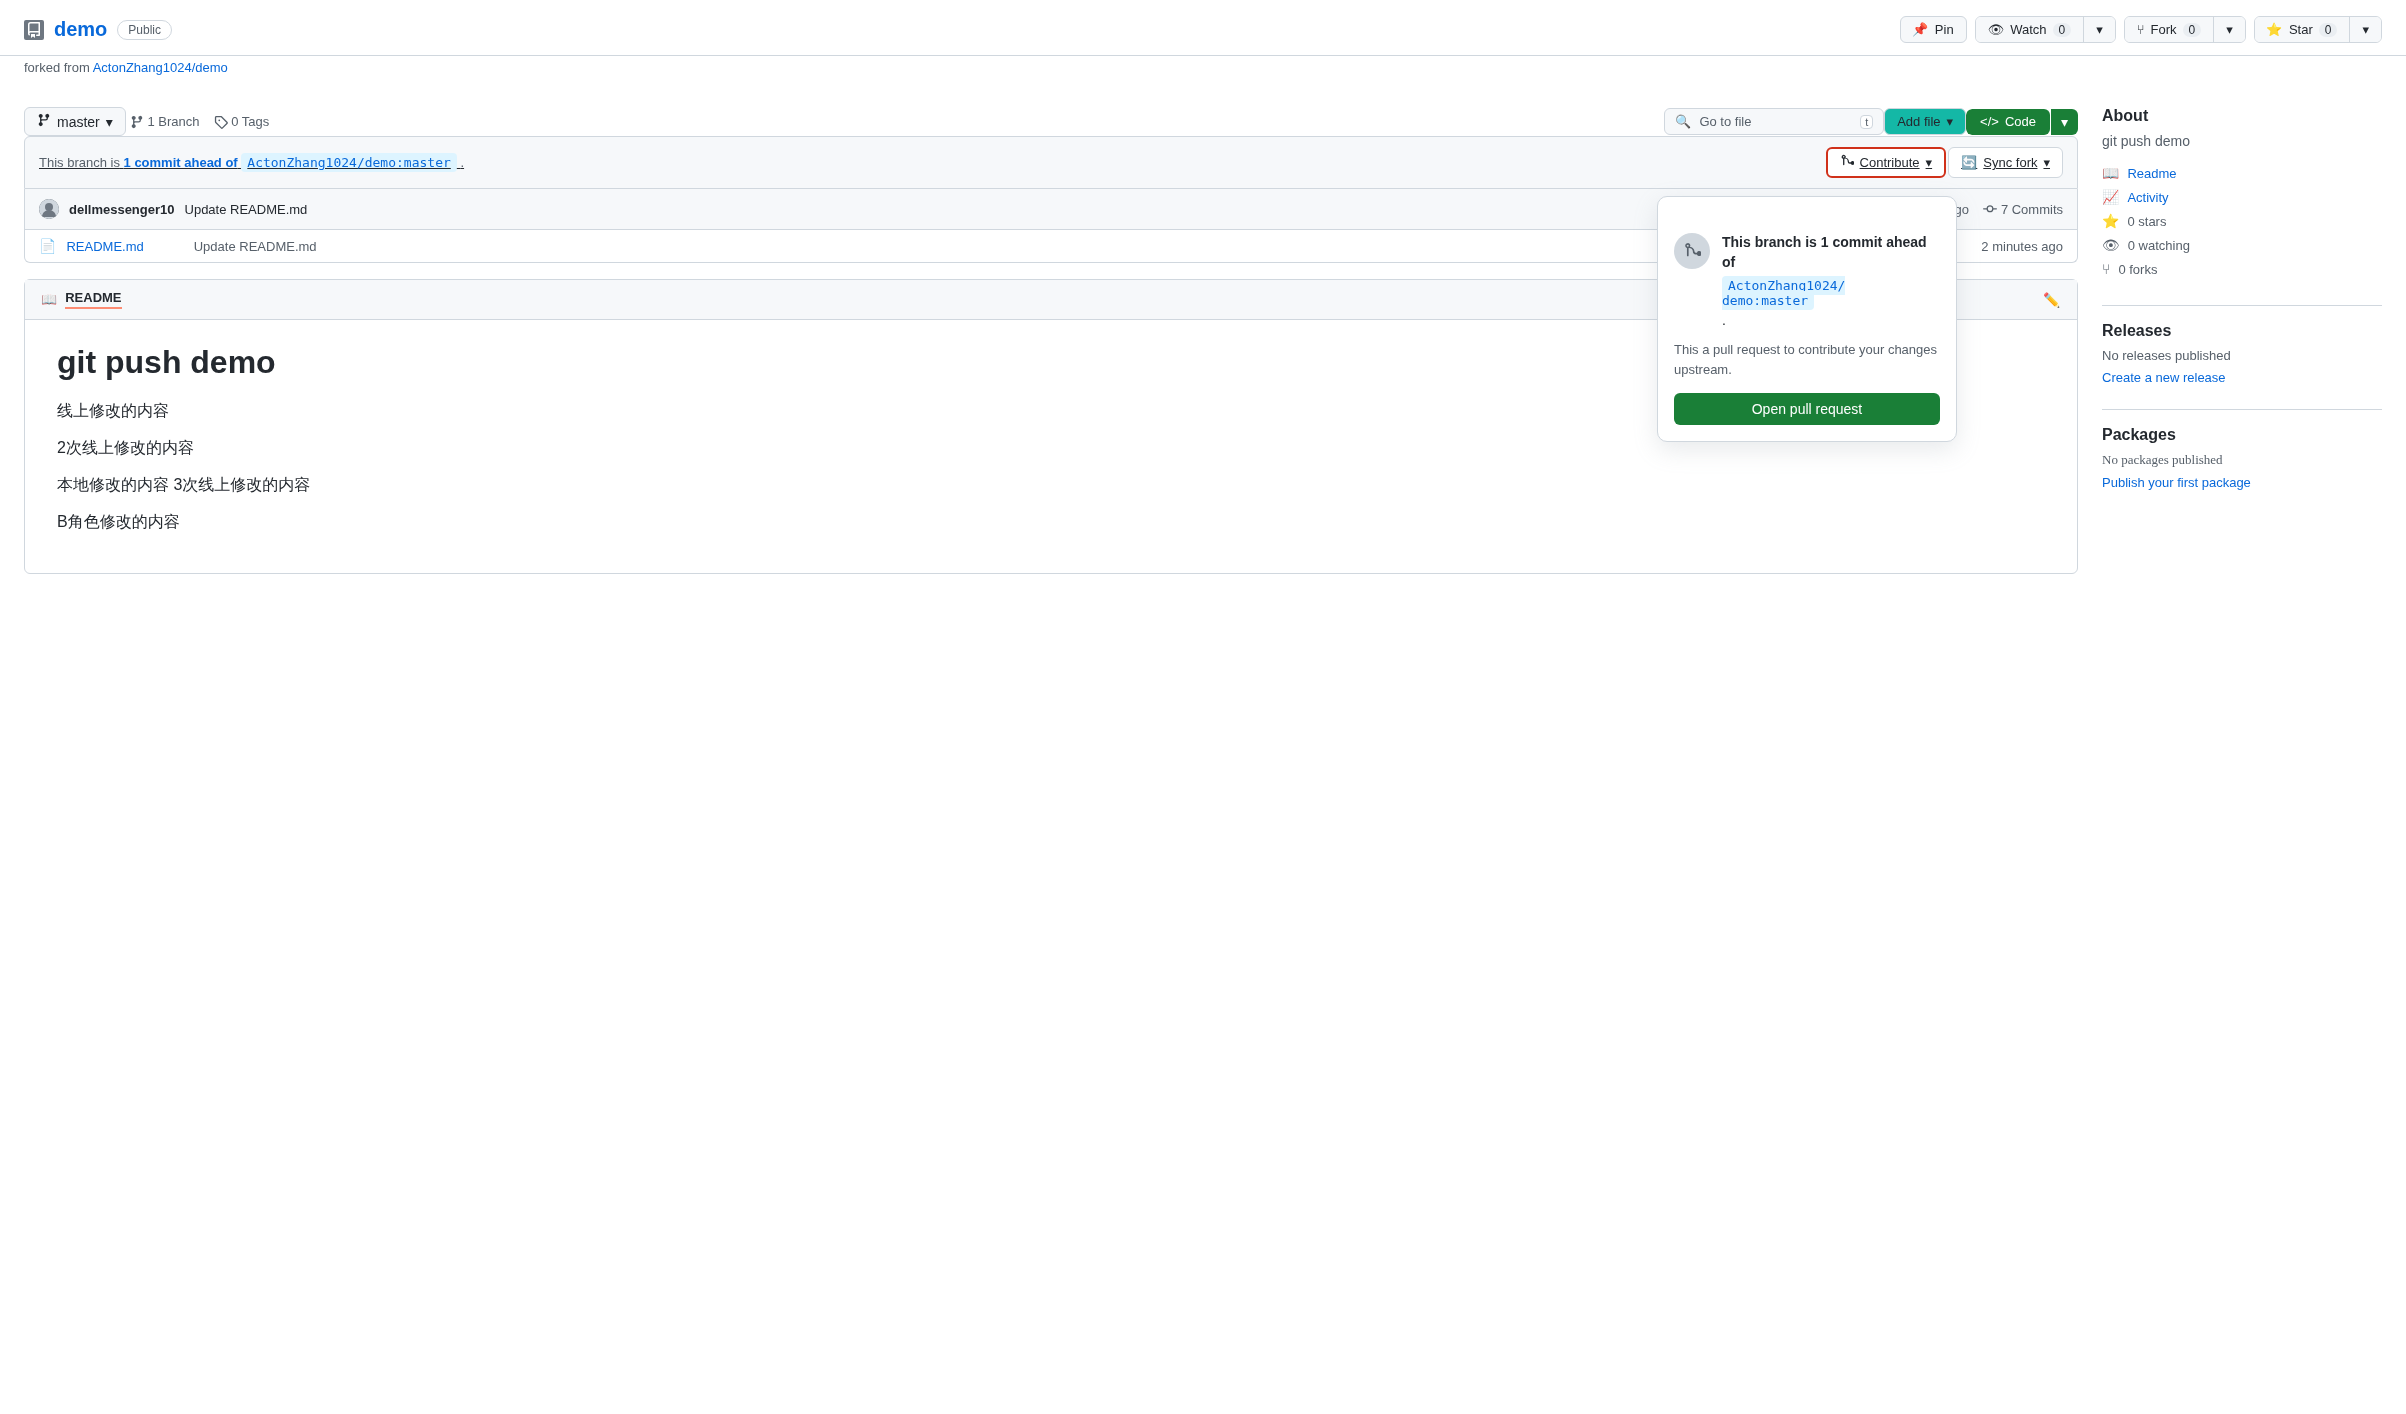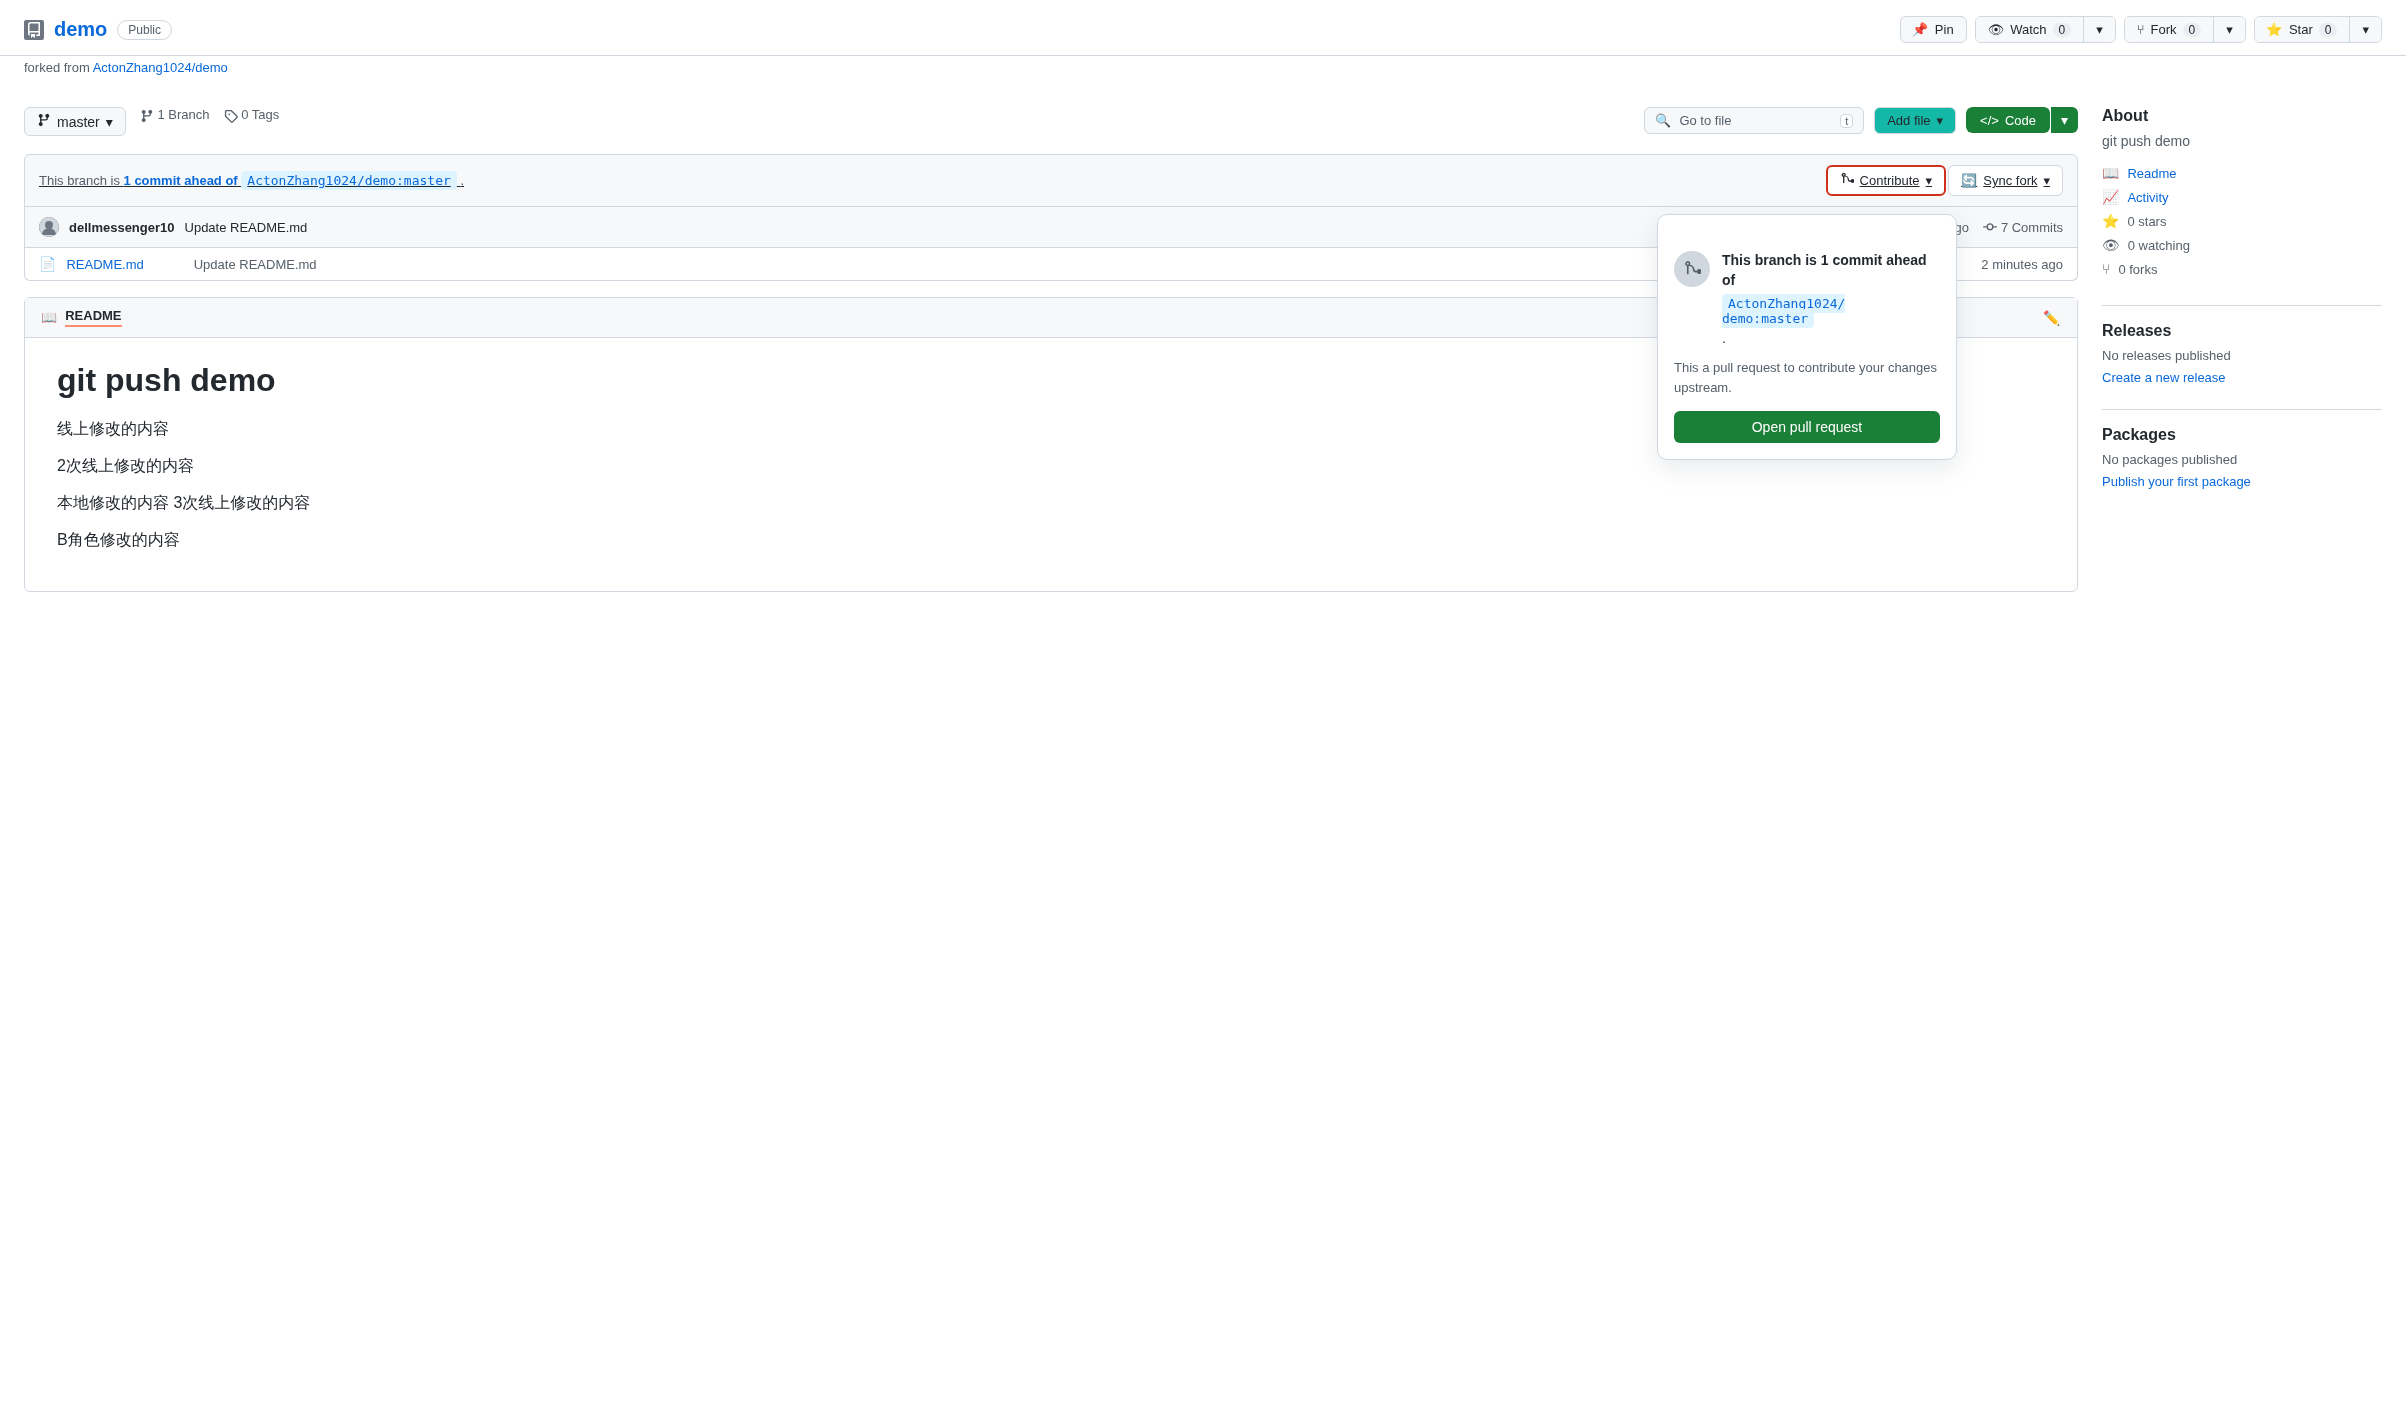--- a/index.html
+++ b/index.html
@@ -99,23 +99,23 @@
       min-width: 0;
     }
     .sidebar {
       width: 280px;
       flex-shrink: 0;
     }
 
     
     .toolbar {
       display: flex;
-      align-items: flex-start;
-      gap: 10px;
-      margin-bottom: 18px;
+      align-items: center;
+      gap: 0;
+      margin-bottom: 0;
     }
     .branch-selector {
       display: flex;
       align-items: center;
       gap: 6px;
       padding: 5px 12px;
       border: 1px solid #d0d7de;
       border-radius: 6px;
       background: #f6f8fa;
       cursor: pointer;
@@ -672,18 +672,18 @@
     <div class="releases-section">
       <div class="sidebar-title">Releases</div>
       <div style="font-size:13px; color:#57606a; margin-bottom:6px;">No releases published</div>
       <a style="color:#0969da; font-size:13px; text-decoration:none;">Create a new release</a>
     </div>
 
     <hr class="sidebar-divider">
 
     <div class="sidebar-section">
       <div class="sidebar-title">Packages</div>
-      <div style="font-size:13px; color:#57606a; margin-bottom:6px;">No packages published</div>
+      <div style="font-size:13px; color:#57606a; margin-bottom:6px;font-family:Liberation Serif, serif;">No packages published</div>
       <a style="color:#0969da; font-size:13px; text-decoration:none;">Publish your first package</a>
     </div>
   </div>
 
 </div>
 
 </body></html>

